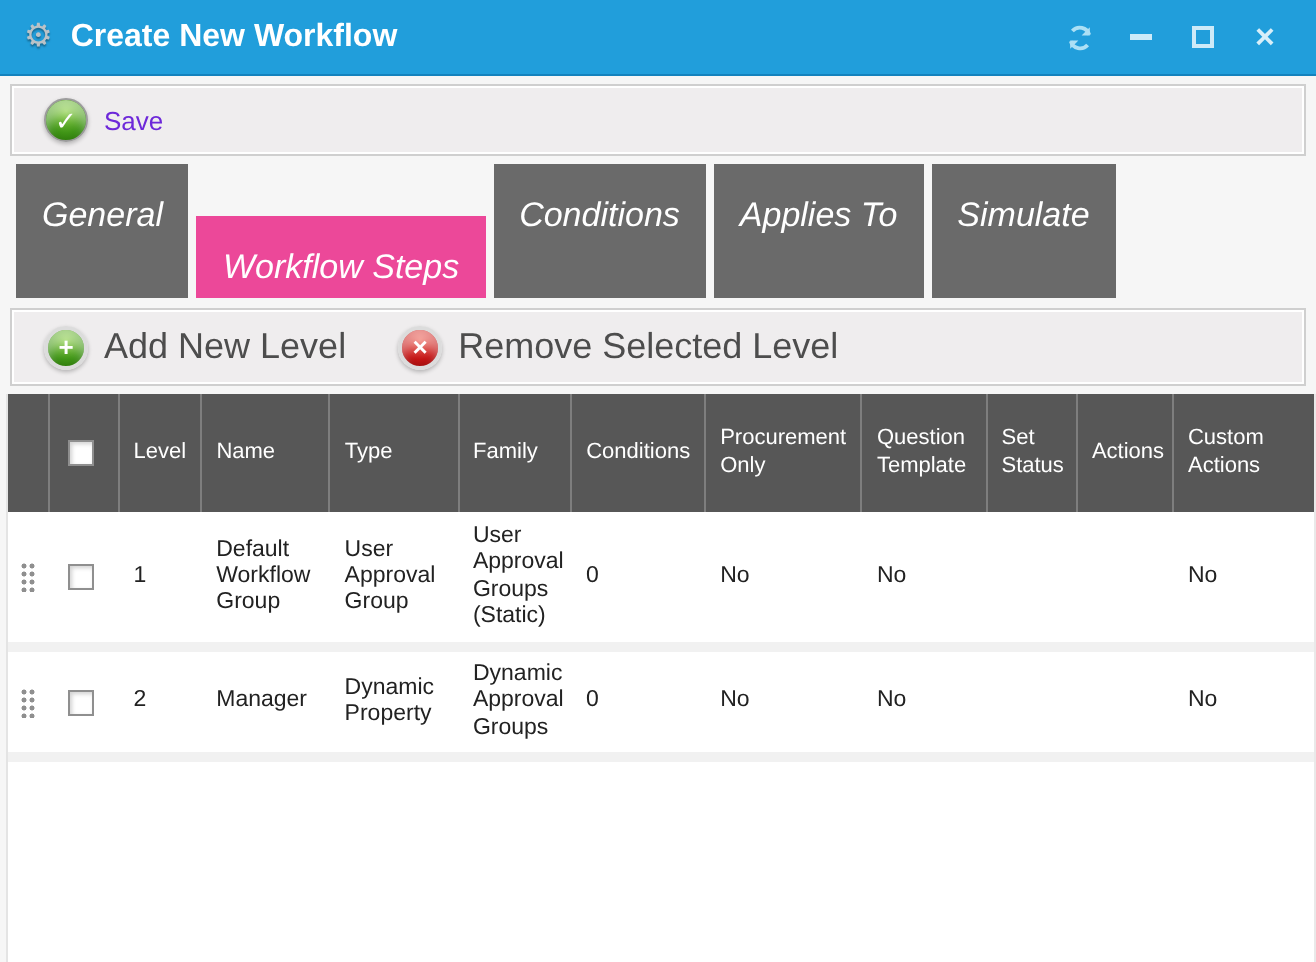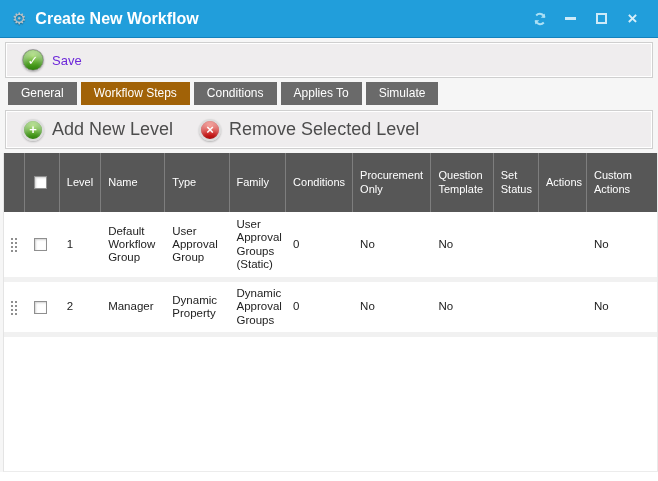--- a/index.html
+++ b/index.html
@@ -77,26 +77,27 @@
   .gap12 { width: 14px; }
 
   
   .tabs {
     display: flex; gap: 4px;
     padding: 4px 0 5px 8px;
     background: #f6f6f6;
   }
   .tab {
     background: #6A6A6A; color: #ffffff;
-    font-size: 12px;
-    padding: 4px 13px 5px 13px;
+    font-size: 17px;
+    padding: 16px 13px 5px 13px;
     cursor: pointer;
     white-space: nowrap;
-  }
-  .tab.active { background: #a16207; }
+    font-style: italic;
+  }
+  .tab.active { background: #ec4899; margin-top: 26px; }
 
   
   .gridwrap {
     margin: 4px 0 0 3px;
     width: 655px;
     height: 319px;
     border-left: 1px solid #e4e4e4;
     border-right: 1px solid #e9e9e9;
     border-bottom: 1px solid #ececec;
     overflow: hidden;

